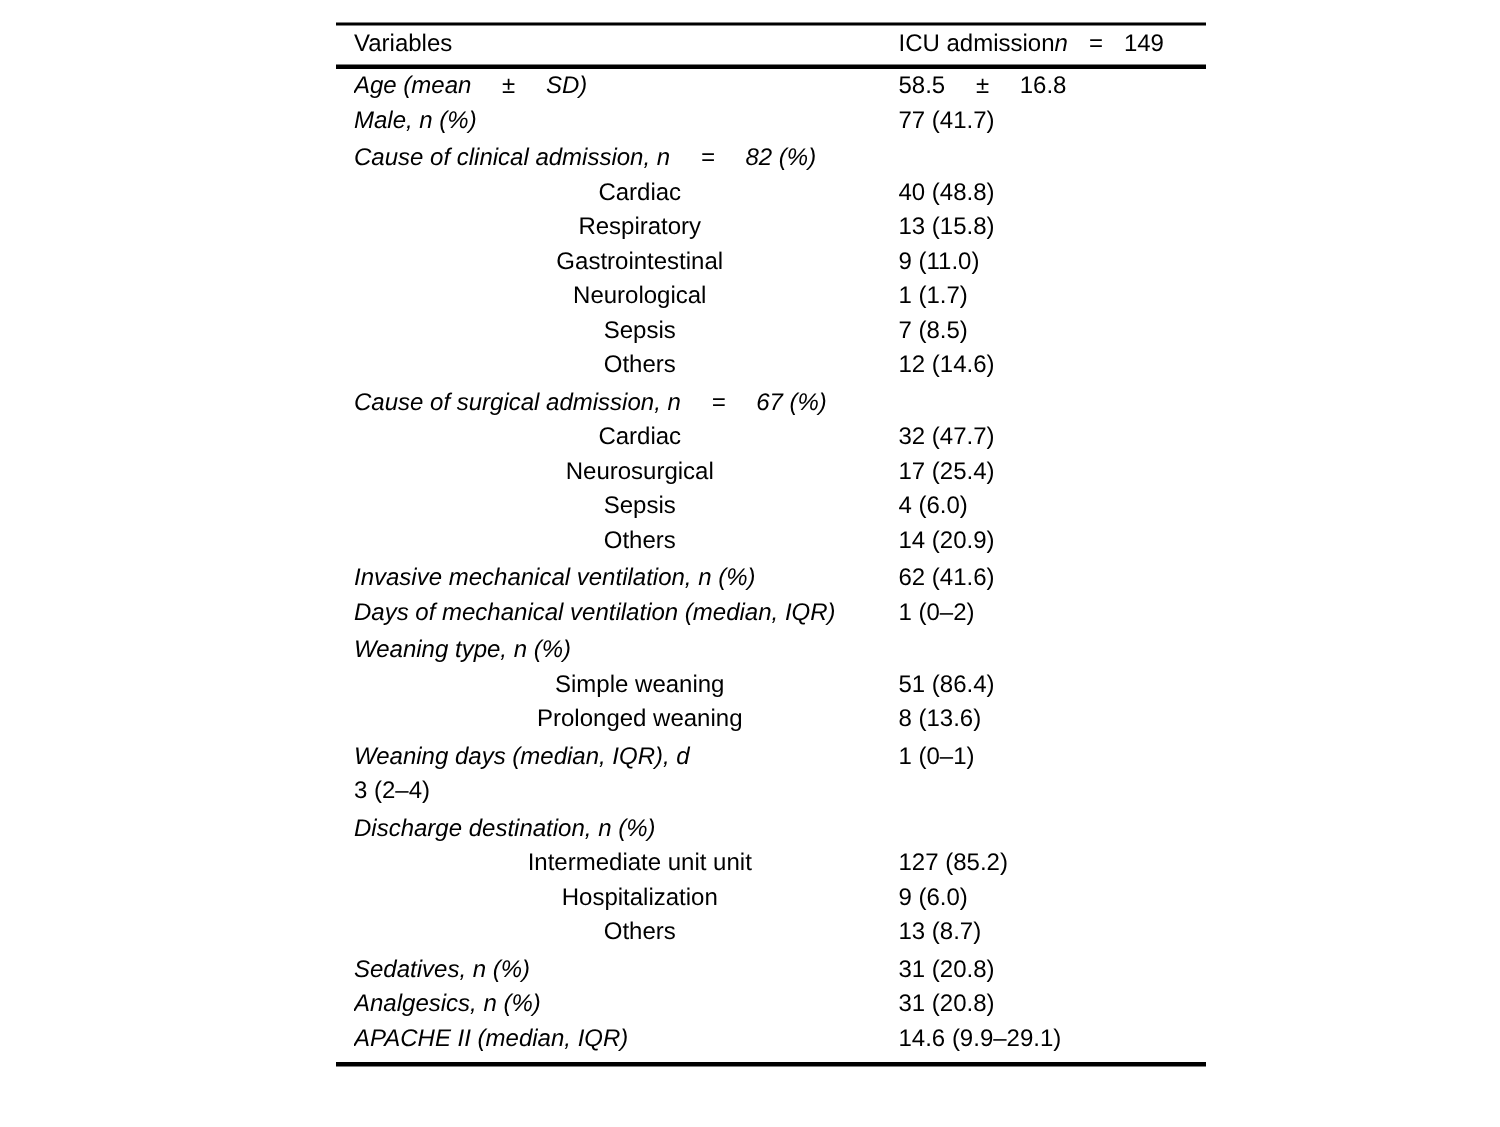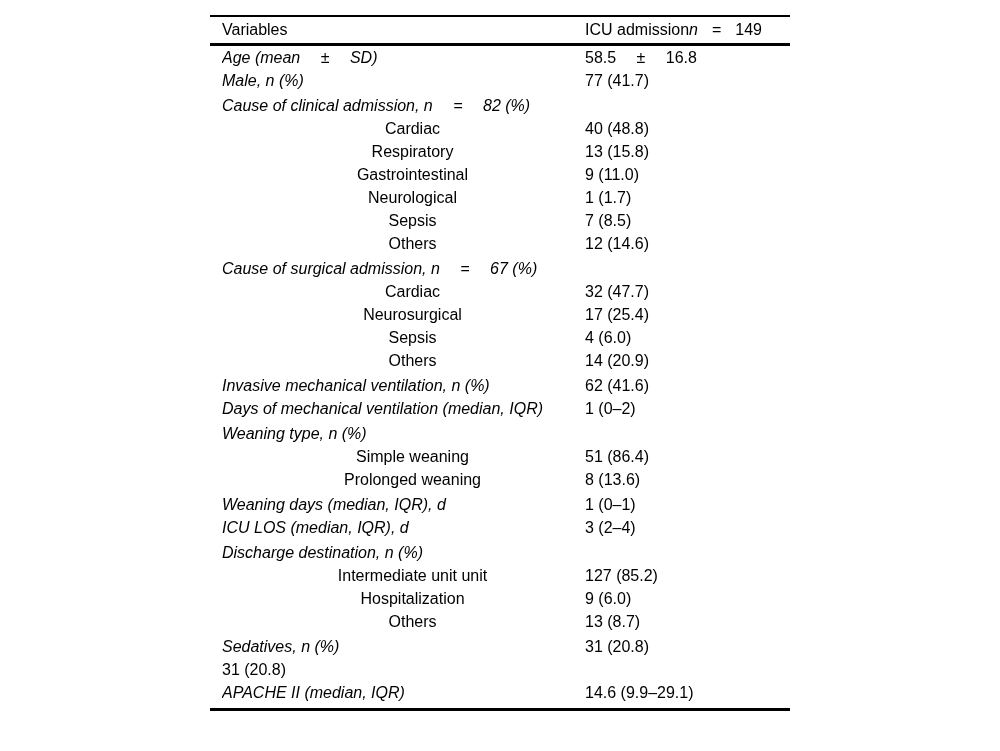--- a/index.html
+++ b/index.html
@@ -13,21 +13,21 @@
     color: #000000;
   }
   .page {
     position: relative;
     width: 1000px;
     height: 751px;
     background: #ffffff;
   }
   .table {
     position: absolute;
-    left: 210px;
+    left: 224px;
     top: 15px;
     width: 580px;
     border-top: 2px solid #000000;
     box-sizing: border-box;
   }
   .thead {
     display: flex;
     align-items: center;
     height: 29px;
     border-bottom: 3px solid #000000;
@@ -162,21 +162,20 @@
         </div>
         <div class="row indent">
           <span class="label">Prolonged weaning</span>
           <span class="value">8 (13.6)</span>
         </div>
         <div class="row italic space-above">
           <span class="label">Weaning days (median, IQR), d</span>
           <span class="value">1 (0–1)</span>
         </div>
         <div class="row italic">
-          <span class="label">ICU LOS (median, IQR), d</span>
           <span class="value">3 (2–4)</span>
         </div>
         <div class="row italic space-above">
           <span class="label">Discharge destination, n (%)</span>
           <span class="value"></span>
         </div>
         <div class="row indent">
           <span class="label">Intermediate unit unit</span>
           <span class="value">127 (85.2)</span>
         </div>
@@ -186,20 +185,21 @@
         </div>
         <div class="row indent">
           <span class="label">Others</span>
           <span class="value">13 (8.7)</span>
         </div>
         <div class="row italic space-above">
           <span class="label">Sedatives, n (%)</span>
           <span class="value">31 (20.8)</span>
         </div>
         <div class="row italic">
+          <span class="label">Analgesics, n (%)</span>
           <span class="value">31 (20.8)</span>
         </div>
         <div class="row italic">
           <span class="label">APACHE II (median, IQR)</span>
           <span class="value">14.6 (9.9–29.1)</span>
         </div>
       </div>
   </div>
 </div>
 

